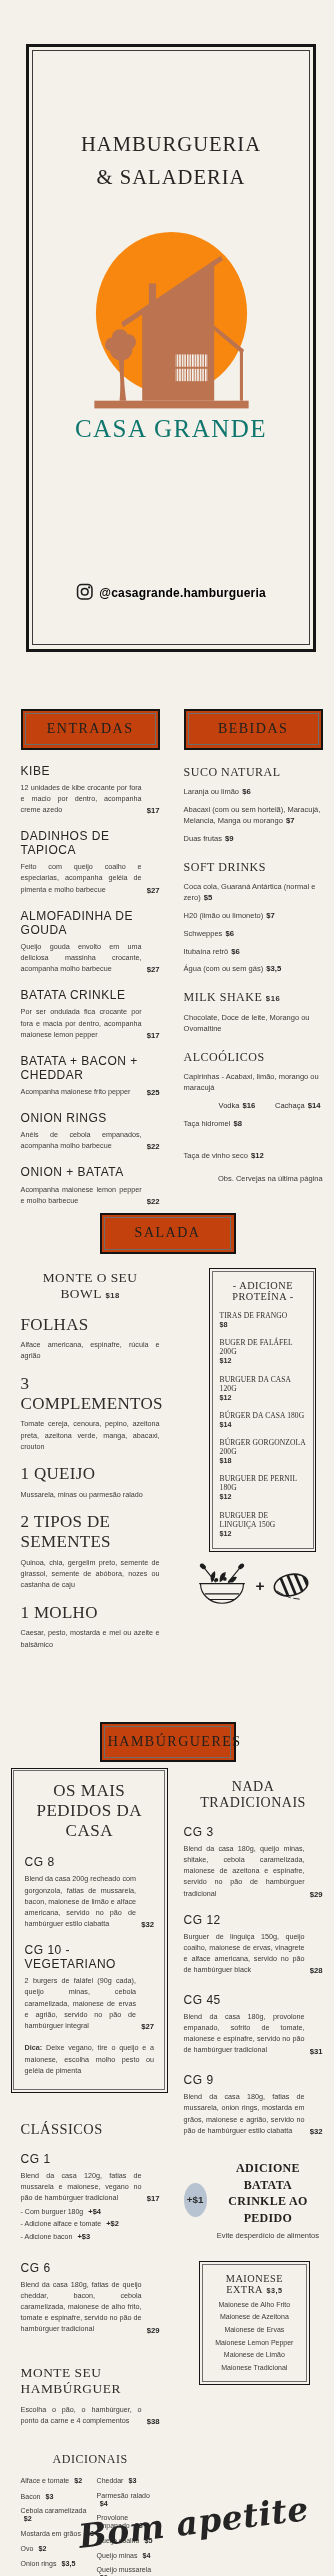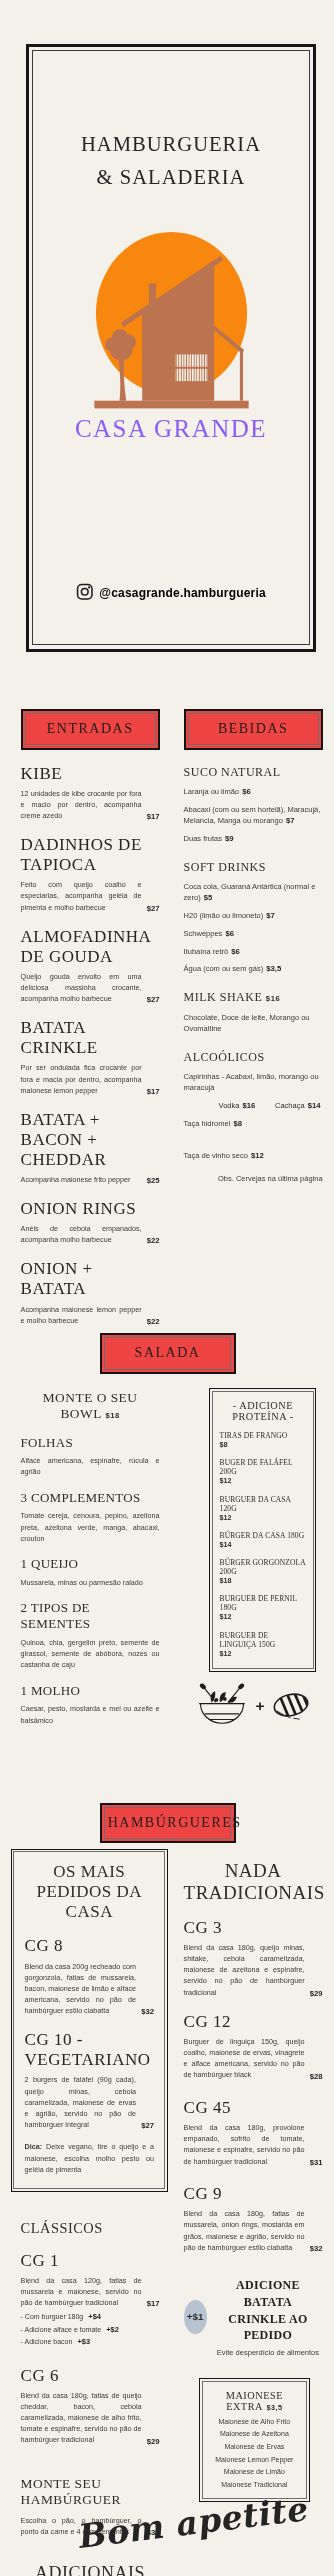--- a/index.html
+++ b/index.html
@@ -7,87 +7,87 @@
     width:335px; height:2638px; overflow:hidden; position:relative;
     background:#f3f1ea; color:#2e2d2b;
     font-family:"Liberation Sans", sans-serif;
   }
 
   
   .card { margin:44px 19px 0 26px; height:608px; border:3.6px solid #161616; box-sizing:border-box; background:#f3f1ea; }
   .card-in { border:0.5px solid #3a3a3a; margin:3.1px; height:calc(100% - 7.2px); box-sizing:border-box; text-align:center; position:relative; }
   .card-title { margin-top:77px; font-family:"Liberation Serif",serif; font-size:20.6px; letter-spacing:1px; line-height:1.62; color:#262523; }
   .logo-wrap { margin-top:36px; }
-  .brand-name { font-family:"Liberation Serif",serif; font-size:25px; letter-spacing:1.5px; color:#8b5cf6; margin-top:1px; }
+  .brand-name { font-family:"Liberation Serif",serif; font-size:25px; letter-spacing:1.5px; color:#0f766e; margin-top:1px; }
   .insta-row { position:absolute; bottom:41px; left:0; right:0; display:flex; justify-content:center; align-items:center; gap:5.7px; }
   .insta-handle { font-size:12px; font-weight:bold; letter-spacing:0.2px; color:#000000; }
 
   
-  .hbox { border:2.1px solid #141414; box-sizing:border-box; background:#ef4444; }
+  .hbox { border:2.1px solid #141414; box-sizing:border-box; background:#c2410c; }
   .hbox-in { border:0.5px solid #6d6d6d; margin:2.1px; padding:6.7px 3.1px 7.7px; text-align:center;
              font-family:"Liberation Serif",serif; font-size:14px; letter-spacing:1.5px; color:#20201e; }
   .hbox.center { width:136px; margin-left:auto; margin-right:auto; }
 
   
   .cols { display:flex; gap:24px; padding:0 13px 0 20.6px; }
   .colL { width:139px; flex:none; }
   .colR { width:139px; flex:none; }
 
   
   .mi { margin-top:14px; }
-  .mi-t { font-family:Liberation Serif, serif; font-size:17px; letter-spacing:0.5px; color:#26251f; margin-bottom:4.1px; }
+  .mi-t { font-family:Liberation Sans, sans-serif; font-size:12px; letter-spacing:0.5px; color:#26251f; margin-bottom:4.1px; }
   .mi-row { display:flex; align-items:flex-end; }
   .mi-d { flex:1; font-size:7.2px; line-height:1.55; text-align:justify; color:#3b3a36; }
   .mi-p { font-weight:bold; font-size:7.7px; padding-left:5.2px; white-space:nowrap; color:#262626; }
   .tp { font-weight:bold; font-family:"Liberation Sans",sans-serif; font-size:7.7px; margin-left:3.6px; }
 
   
   .bg-t { font-family:"Liberation Serif",serif; font-size:12px; letter-spacing:0.5px; margin-top:15.5px; }
   .bline { font-size:7.5px; line-height:1.5; margin-top:6.2px; color:#3b3a36; }
   .bprice { font-weight:bold; font-size:7.7px; margin-left:3.1px; color:#262626; }
   .spirit-row { display:flex; gap:19.6px; justify-content:flex-end; margin-top:7.2px; font-size:7.5px; padding-right:2.1px; }
   .obs { text-align:right; font-size:7.5px; margin-top:12.4px; color:#3b3a36; }
 
   
   .bowl-title { text-align:center; font-family:"Liberation Serif",serif; font-size:13.4px; letter-spacing:0.5px; margin-top:16.5px; }
-  .step-t { font-family:"Liberation Serif",serif; font-size:13px; letter-spacing:0.3px; margin-top:12.4px; }
+  .step-t { font-family:"Liberation Serif",serif; font-size:17px; letter-spacing:0.3px; margin-top:12.4px; }
   .step-d { font-size:7.2px; line-height:1.55; text-align:justify; margin-top:4.6px; color:#3b3a36; }
 
   .obox { border:1.5px solid #141414; box-sizing:border-box; }
   .obox-in { border:0.5px solid #6d6d6d; margin:1.5px; padding:8.2px 6.7px 10.3px; }
   .prot-title { text-align:center; font-family:"Liberation Serif",serif; font-size:10.3px; letter-spacing:0.5px; margin-bottom:2.1px; }
   .prow { display:flex; justify-content:space-between; align-items:baseline; margin-top:9.3px;flex-direction:column; }
   .prow .n { font-family:"Liberation Serif",serif; font-size:7.5px; letter-spacing:0.1px; }
   .prow .p { font-weight:bold; font-size:7.2px; }
   .illus { margin-top:10.3px; display:flex; align-items:center; justify-content:center; gap:5.2px; }
   .illus-plus { font-size:15.5px; font-weight:bold; color:#1e1e1e; }
 
   
   .popbox { width:157px; margin-left:-9.8px; border:1.5px solid #141414; box-sizing:border-box; }
   .popbox-in { border:0.5px solid #6d6d6d; margin:1.5px; padding:10.3px 10.3px 13.4px; }
   .pop-title { text-align:center; font-family:"Liberation Serif",serif; font-size:17px; letter-spacing:0.5px; }
   .dica { margin-top:11.3px; font-size:7.2px; line-height:1.55; text-align:justify; color:#3b3a36; }
   .classicos-t { font-family:"Liberation Serif",serif; font-size:14.4px; letter-spacing:0.5px; margin-top:28px; }
   .addon { font-size:7px; margin-top:3.6px; color:#3b3a36; }
   .addon .bprice { font-size:7.5px; }
   .monte-t { font-family:"Liberation Serif",serif; font-size:13.4px; letter-spacing:0.5px; margin-top:30px; }
-  .nada-t { text-align:center; font-family:"Liberation Serif",serif; font-size:19px; letter-spacing:0.5px; margin-top:11.3px; }
+  .nada-t { text-align:center; font-family:"Liberation Serif",serif; font-size:14px; letter-spacing:0.5px; margin-top:11.3px; }
 
   .promo { display:flex; align-items:center; margin-top:24px; gap:6.7px; }
   .badge { width:23px; height:34px; flex:none; border-radius:50%; display:flex; align-items:center; justify-content:center;
            font-weight:bold; font-size:9.8px; color:#2b2b2b; }
   .promo-text { flex:1; text-align:center; }
   .promo-line { font-family:"Liberation Serif",serif; font-size:12px; font-weight:bold; letter-spacing:0.3px; line-height:1.4; color:#23221f; }
   .promo-sub { font-size:7.5px; margin-top:3.6px; color:#3b3a36; }
 
   .maiobox { margin:21.6px 13px 0 15.5px; }
   .maio-title { text-align:center; font-family:"Liberation Serif",serif; font-size:10.3px; letter-spacing:0.5px; }
   .maio-item { text-align:center; font-size:7px; margin-top:5.7px; color:#3b3a36; }
 
-  .adic-t { text-align:center; font-family:"Liberation Serif",serif; font-size:18px; letter-spacing:0.5px; margin-top:26px; }
+  .adic-t { text-align:center; font-family:"Liberation Serif",serif; font-size:12px; letter-spacing:0.5px; margin-top:26px; }
   .adic-cols { display:flex; margin-top:3.1px; }
   .adic-c1 { width:76px; flex:none; }
   .adic-c2 { flex:1; }
   .aline { font-size:7px; margin-top:6.2px; color:#3b3a36; }
   .aline .bprice { font-size:7.2px; }
 
   
   .script { position:absolute; top:2503px; right:26px; font-family:"DejaVu Serif",serif; font-style:italic; font-weight:bold;
             font-size:33px; letter-spacing:0.5px; transform:rotate(-7deg); color:#242424; }
 </style>
@@ -360,21 +360,21 @@
             </div>
         </div>
         <div class="dica"><b>Dica:</b> <span>Deixe vegano, tire o queijo e a maionese, escolha molho pesto ou geléia de pimenta</span></div>
       </div>
     </div>
 
     <div class="classicos-t">CLÁSSICOS</div>
     <div class="mi">
       <div class="mi-t">CG 1</div>
       <div class="mi-row">
-          <div class="mi-d">Blend da casa 120g, fatias de mussarela e maionese, servido no pão de hambúrguer tradicional</div>
+          <div class="mi-d">Blend da casa 120g, fatias de mussarela e maionese, vegano no pão de hambúrguer tradicional</div>
       <div class="mi-p">$17</div>
         </div>
       <div class="addon"><span>- Com burguer 180g</span> <span class="bprice">+$4</span></div>
       <div class="addon"><span>- Adicione alface e tomate</span> <span class="bprice">+$2</span></div>
       <div class="addon"><span>- Adicione bacon</span> <span class="bprice">+$3</span></div>
     </div>
     <div class="mi" style="margin-top:19.6px;">
       <div class="mi-t">CG 6</div>
       <div class="mi-row">
           <div class="mi-d">Blend da casa 180g, fatias de queijo cheddar, bacon, cebola caramelizada, maionese de alho frito, tomate e espinafre, servido no pão de hambúrguer tradicional</div>

